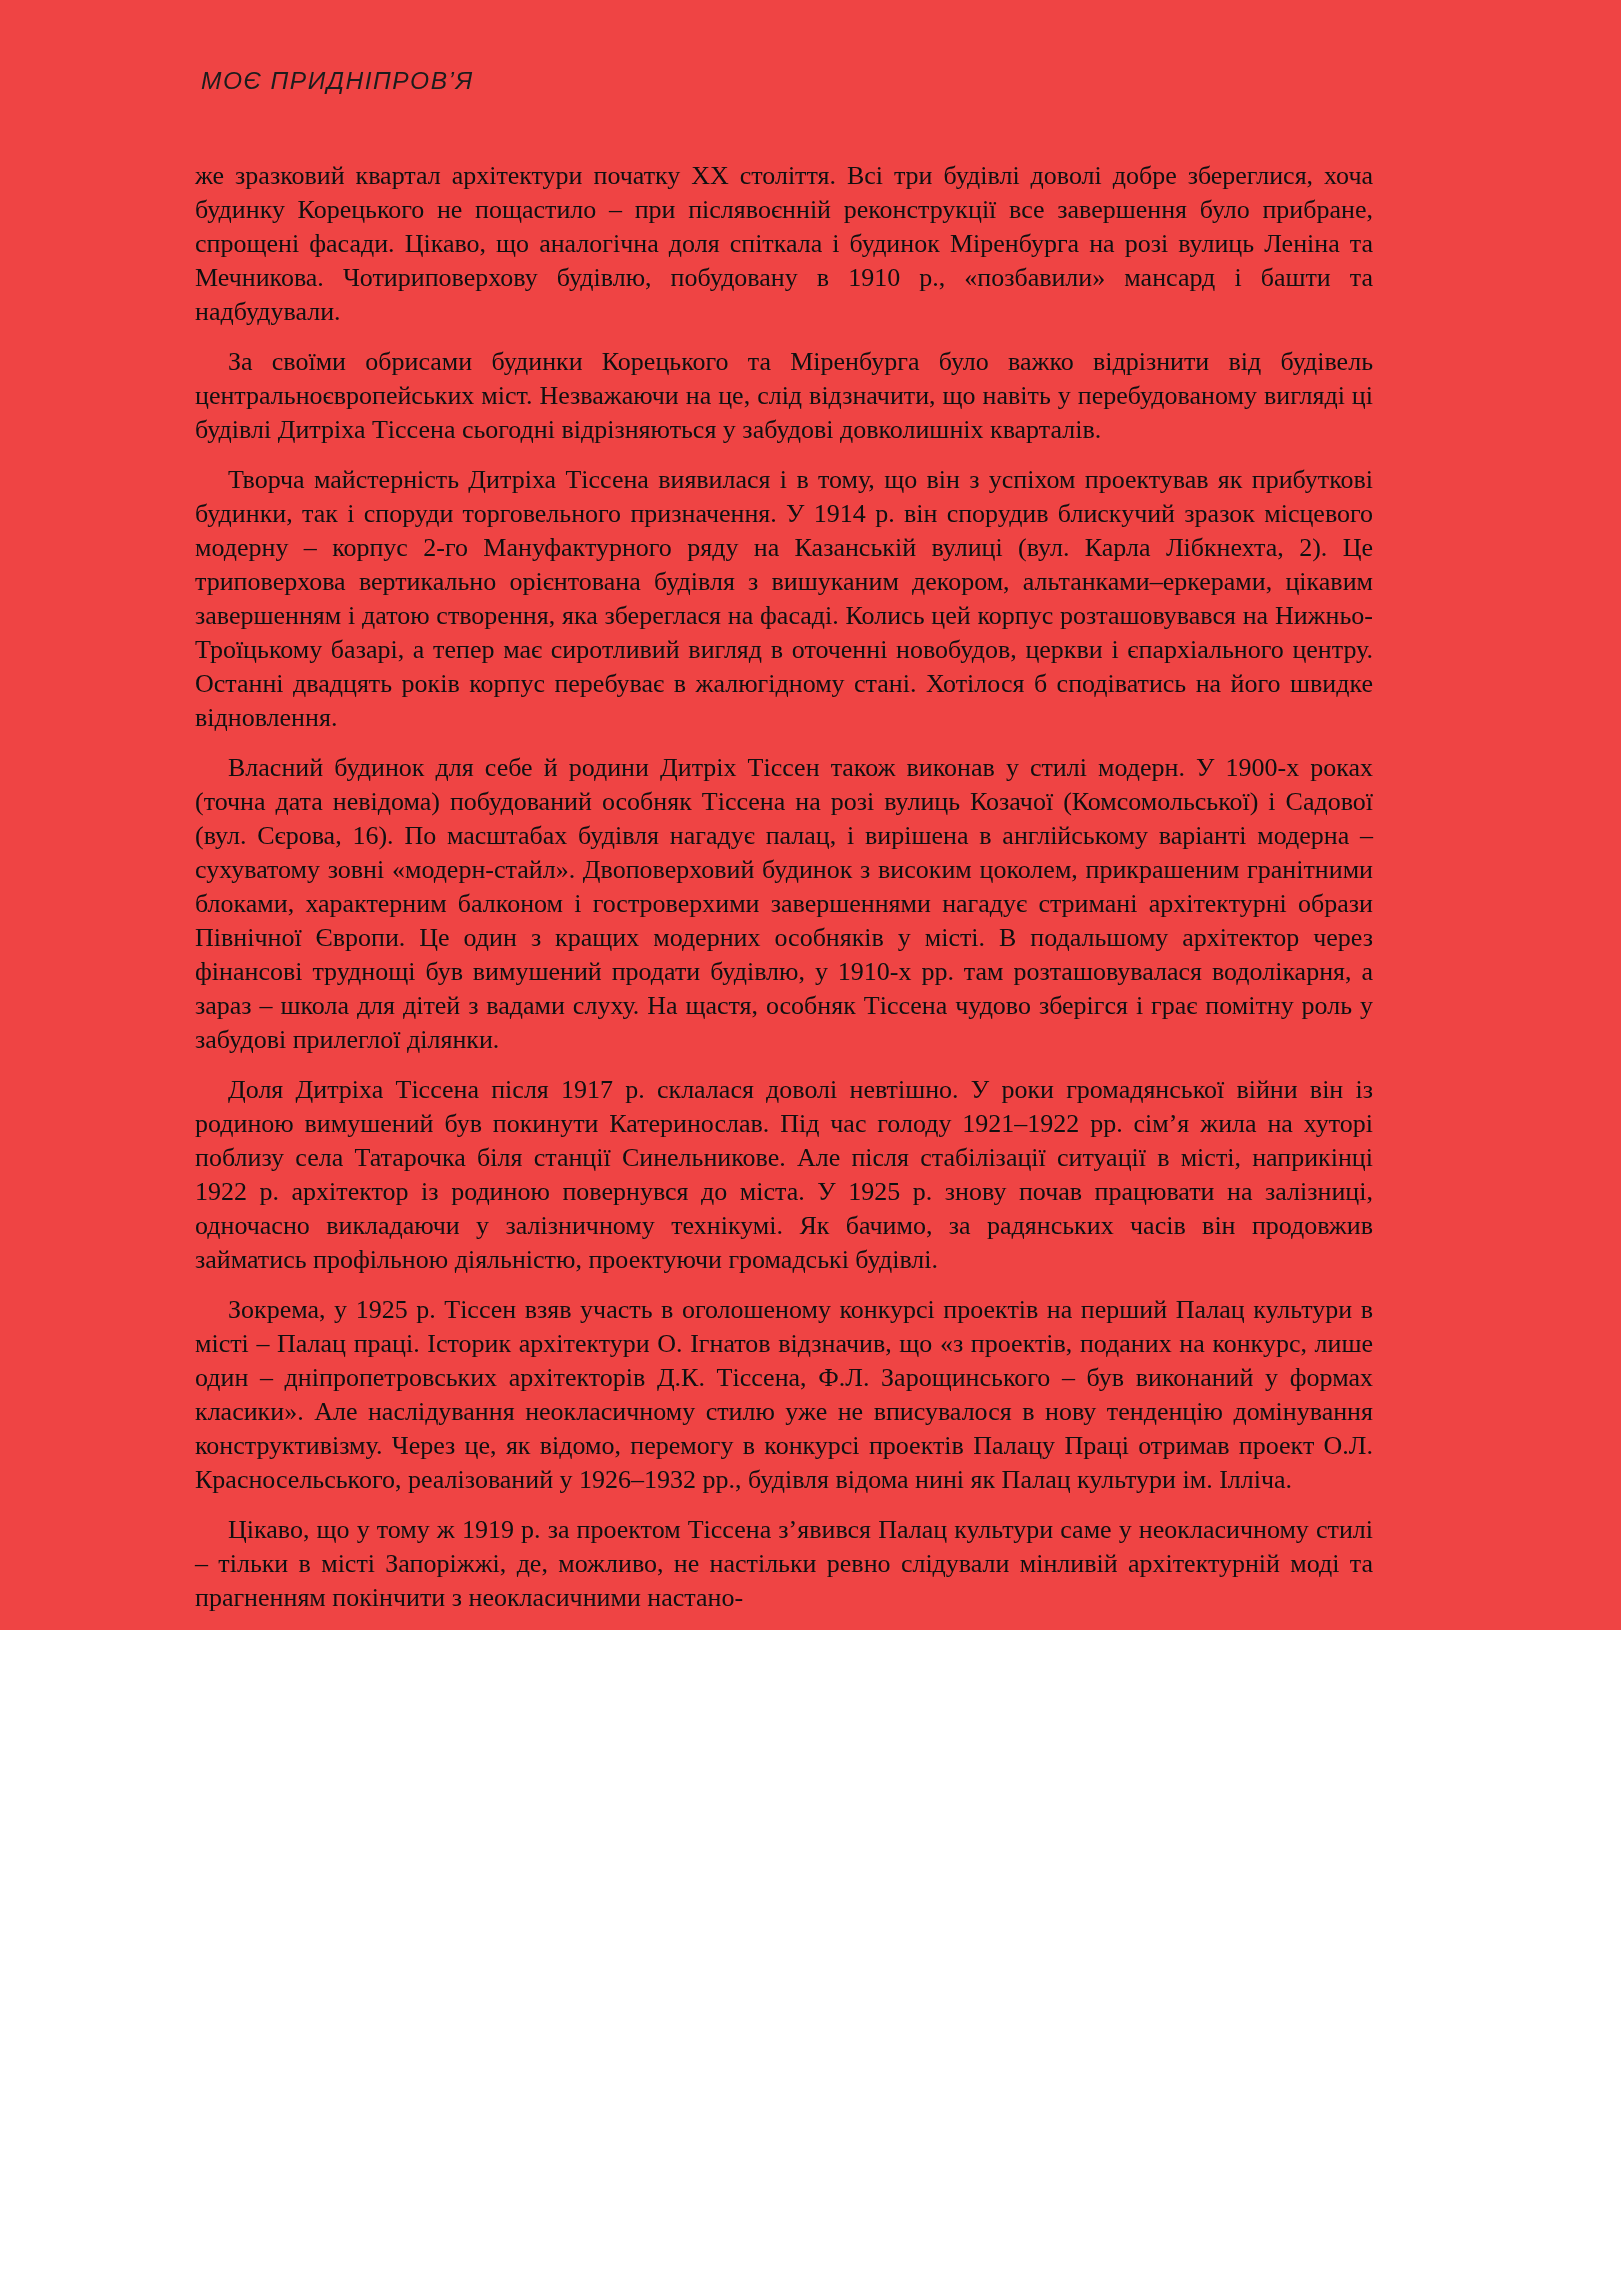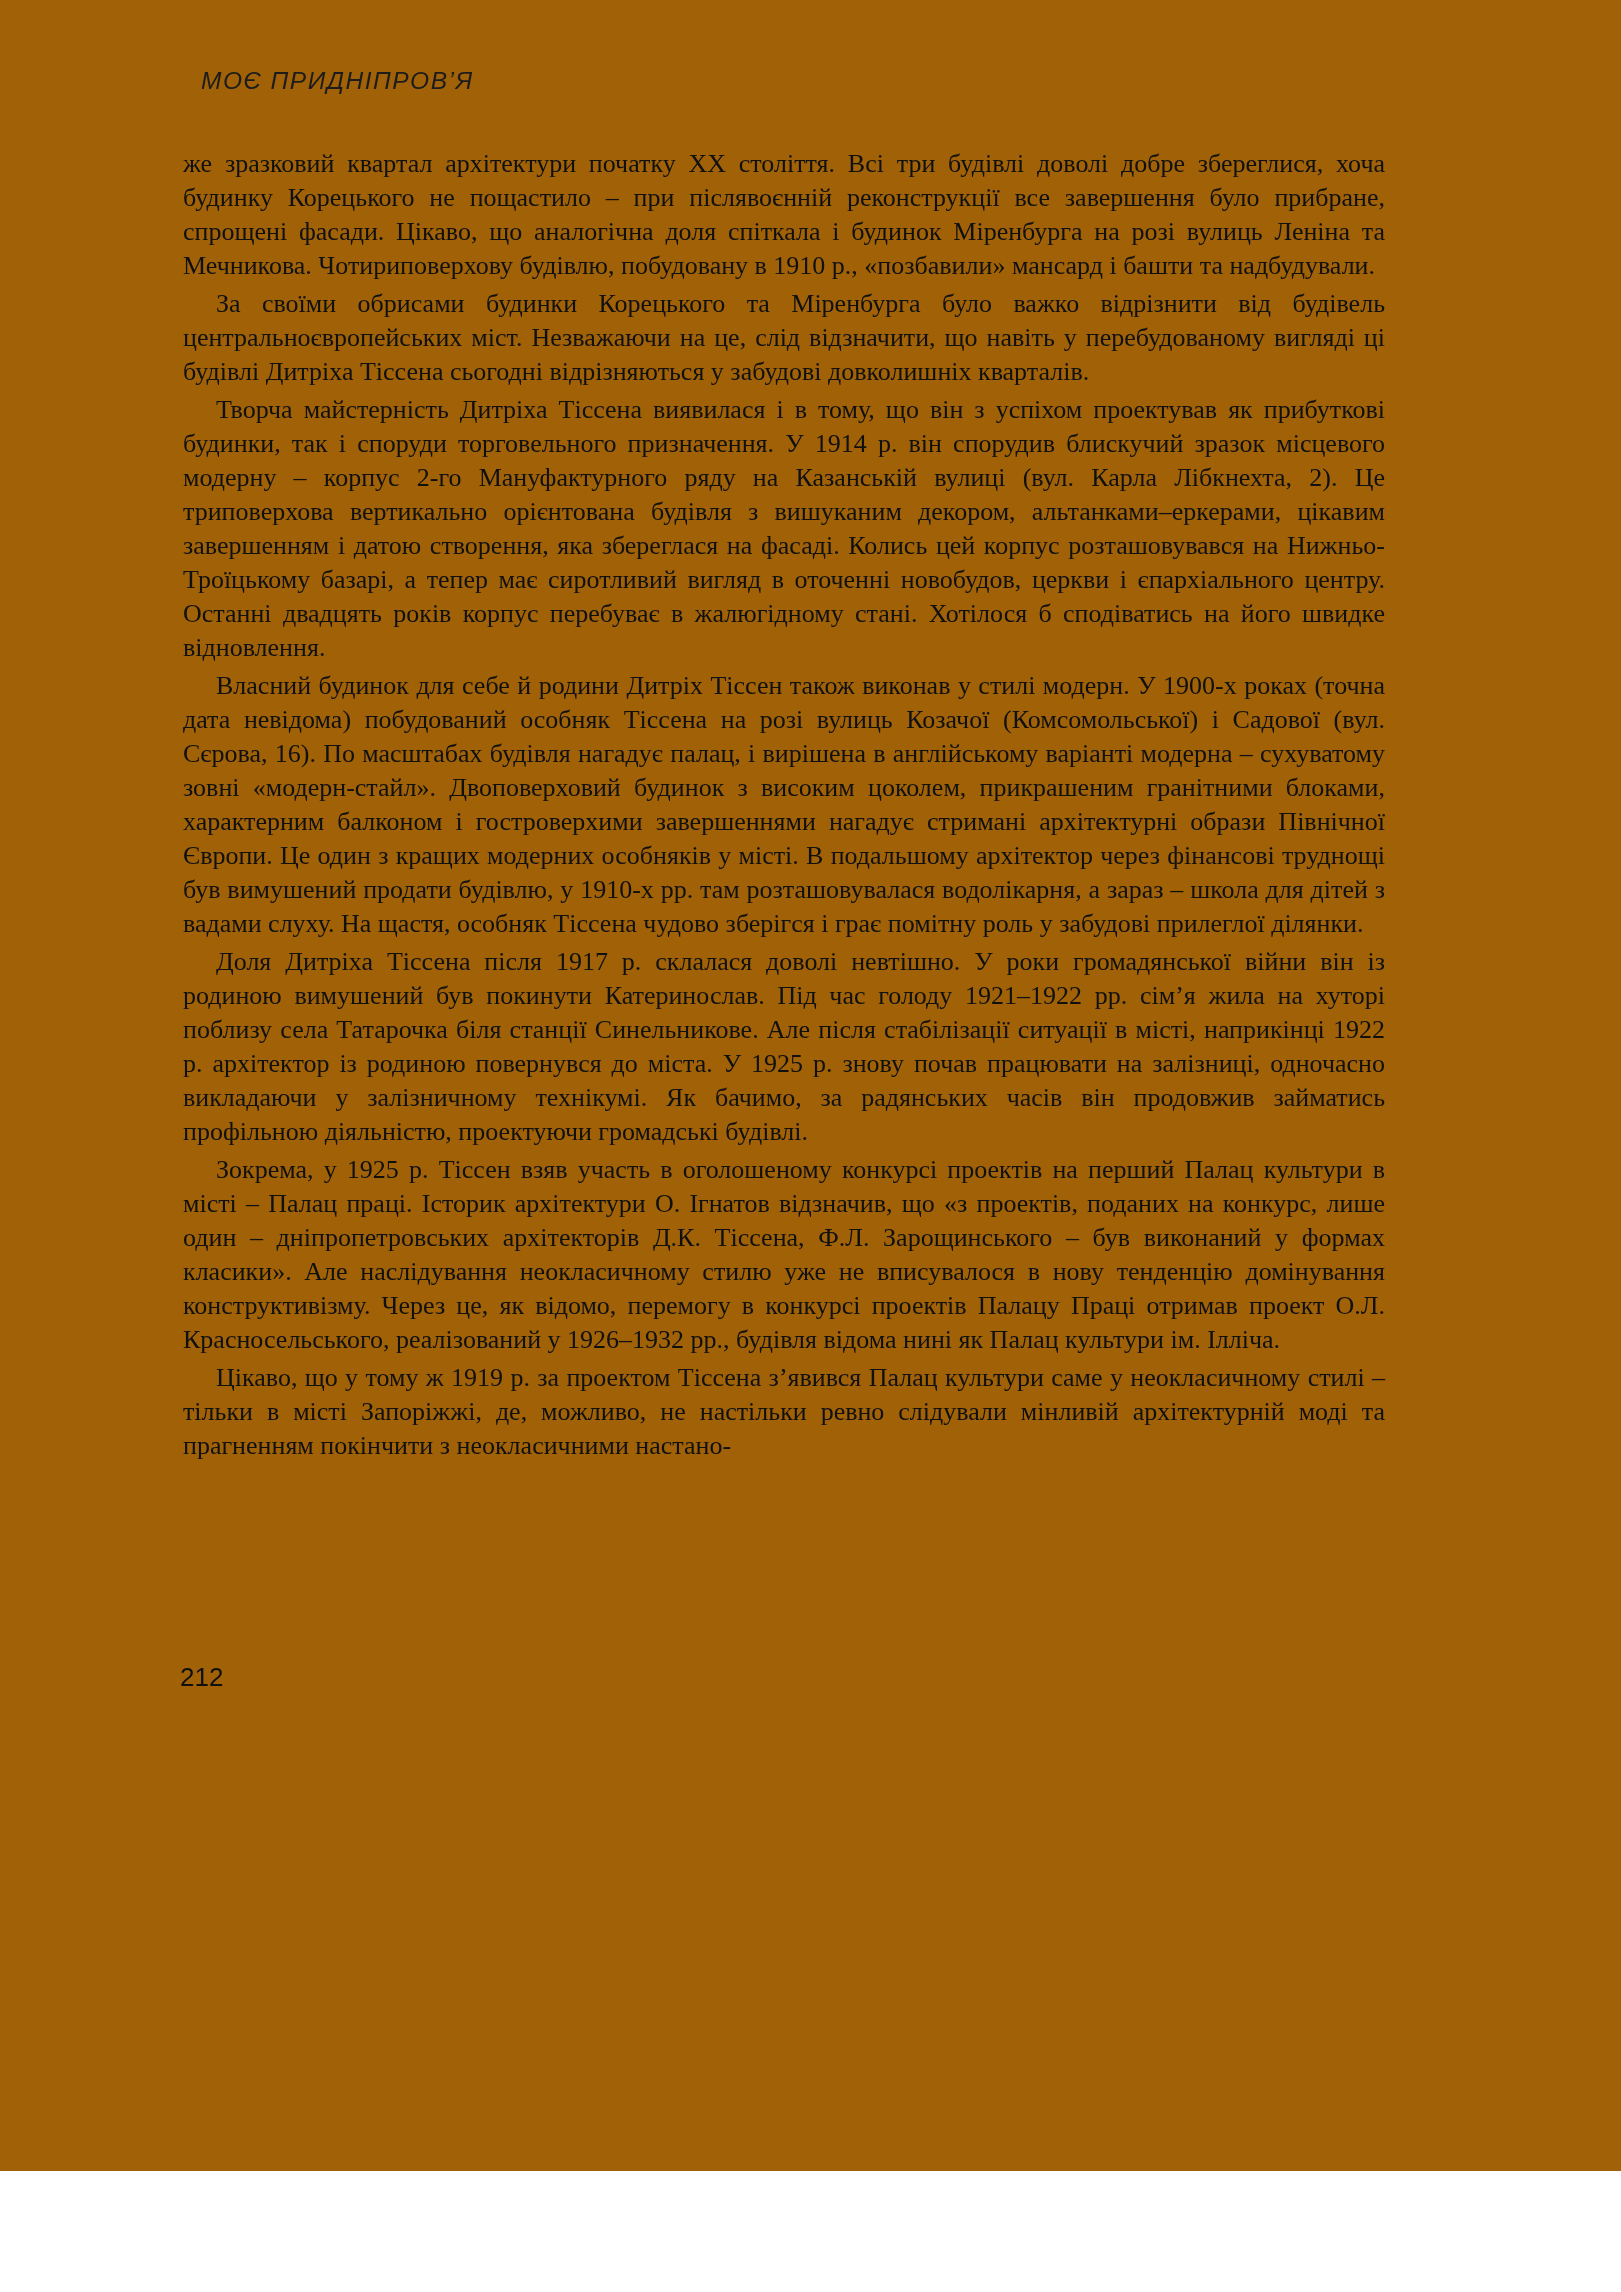--- a/index.html
+++ b/index.html
@@ -3,22 +3,22 @@
 <meta charset="utf-8">
 <style>
   html, body {
     margin: 0;
     padding: 0;
     background: #ffffff;
   }
   .page {
     position: relative;
     width: 1621px;
-    height: 2171px;
-    background: #a16207;
+    height: 1630px;
+    background: #ef4444;
     color: #111111;
     overflow: hidden;
   }
   .running-header {
     position: absolute;
     left: 201px;
     top: 67px;
     font-family: "Liberation Sans", sans-serif;
     font-style: italic;
     font-size: 24.5px;
@@ -31,21 +31,21 @@
     left: 179px;
     top: 143px;
     width: 1210px;
     font-family: "Liberation Serif", "DejaVu Serif", serif;
     font-size: 26px;
     line-height: 34px;
     text-align: justify;
     color: #101010;
   }
   .para {
-    margin: 4px;
+    margin: 16px;
     padding: 0;
     text-indent: 33px;
   }
   .para.first {
     text-indent: 0;
   }
   .page-number {
     position: absolute;
     left: 180px;
     top: 1651px;

